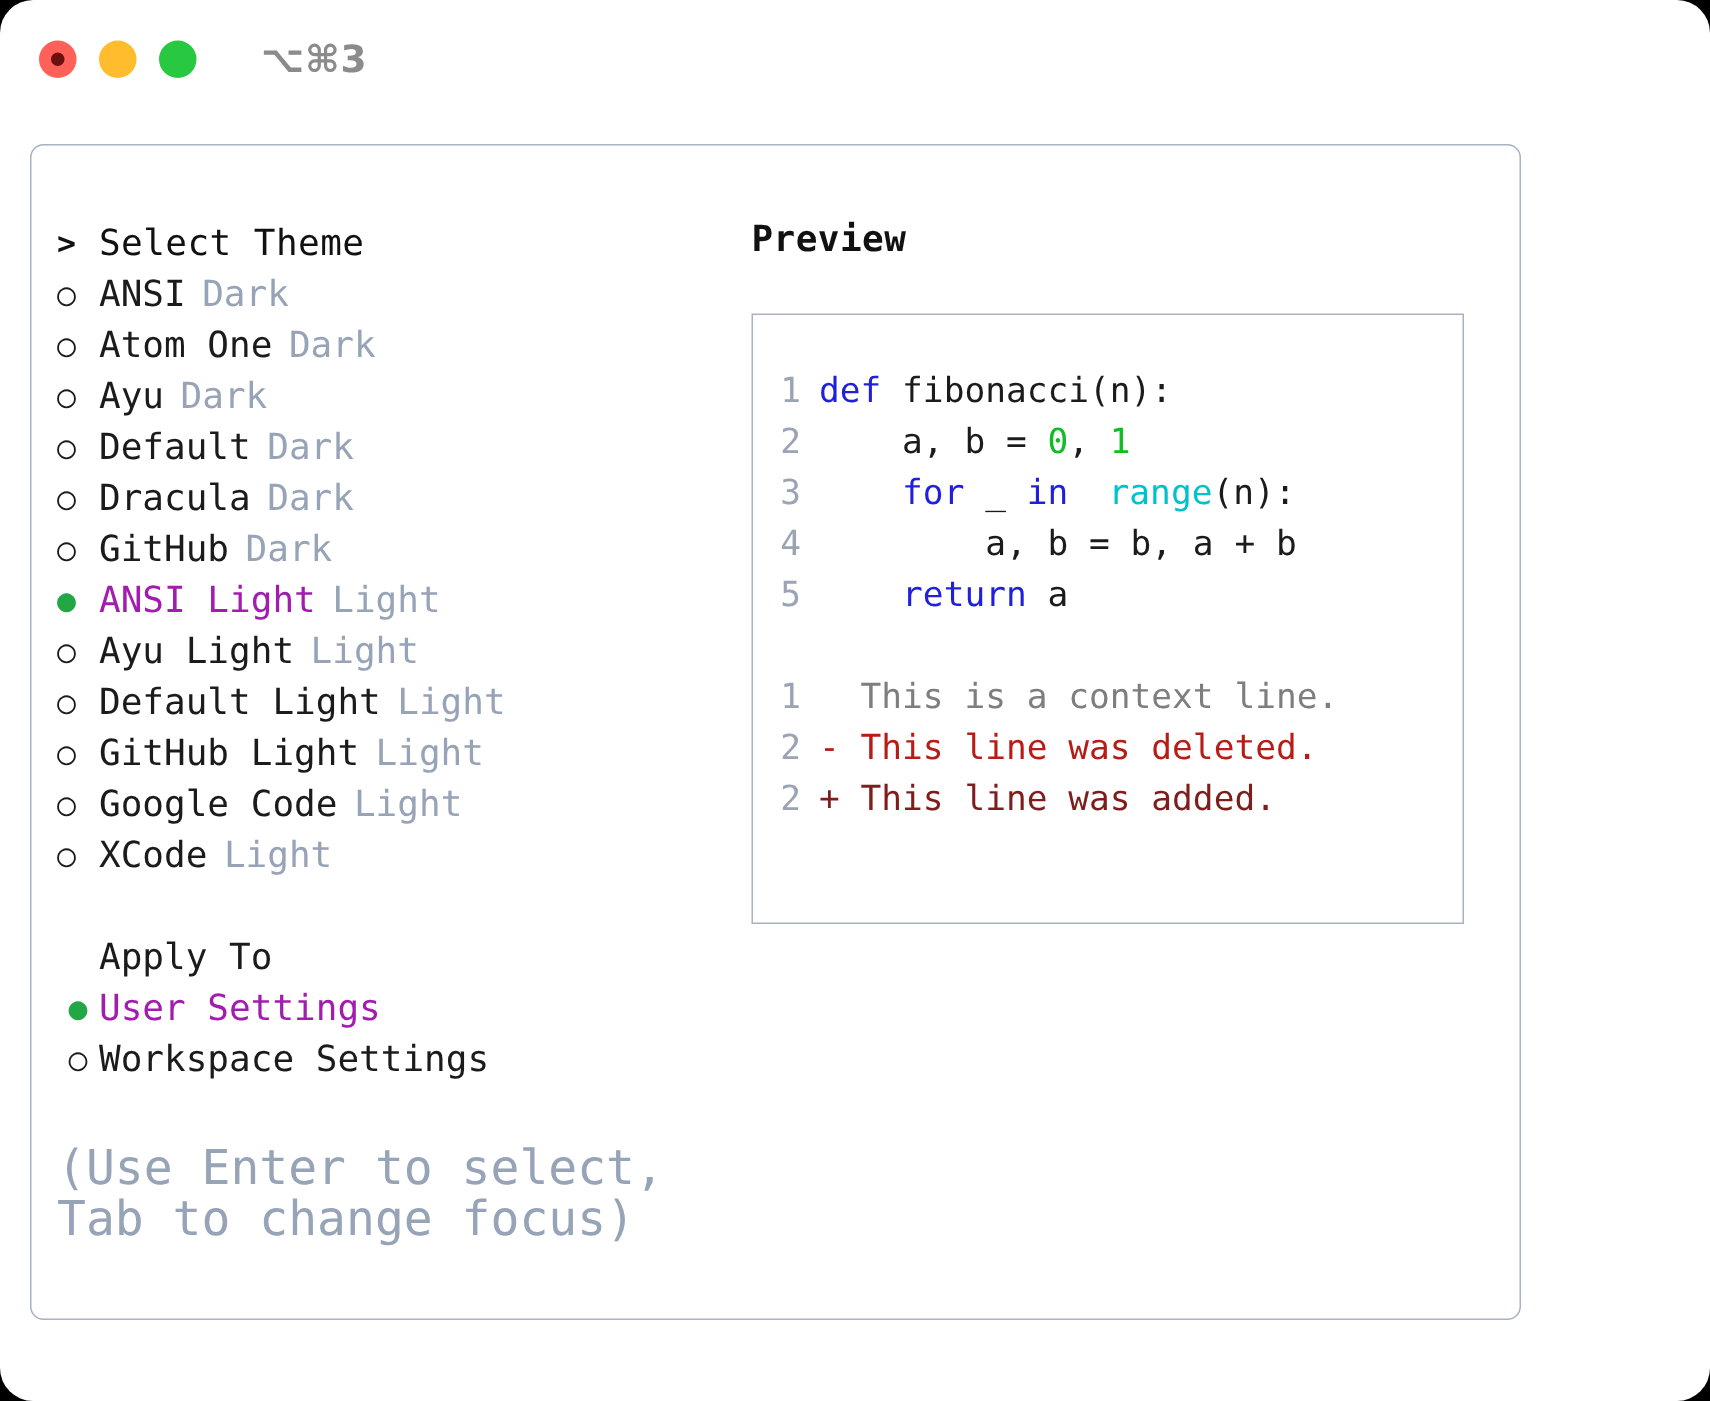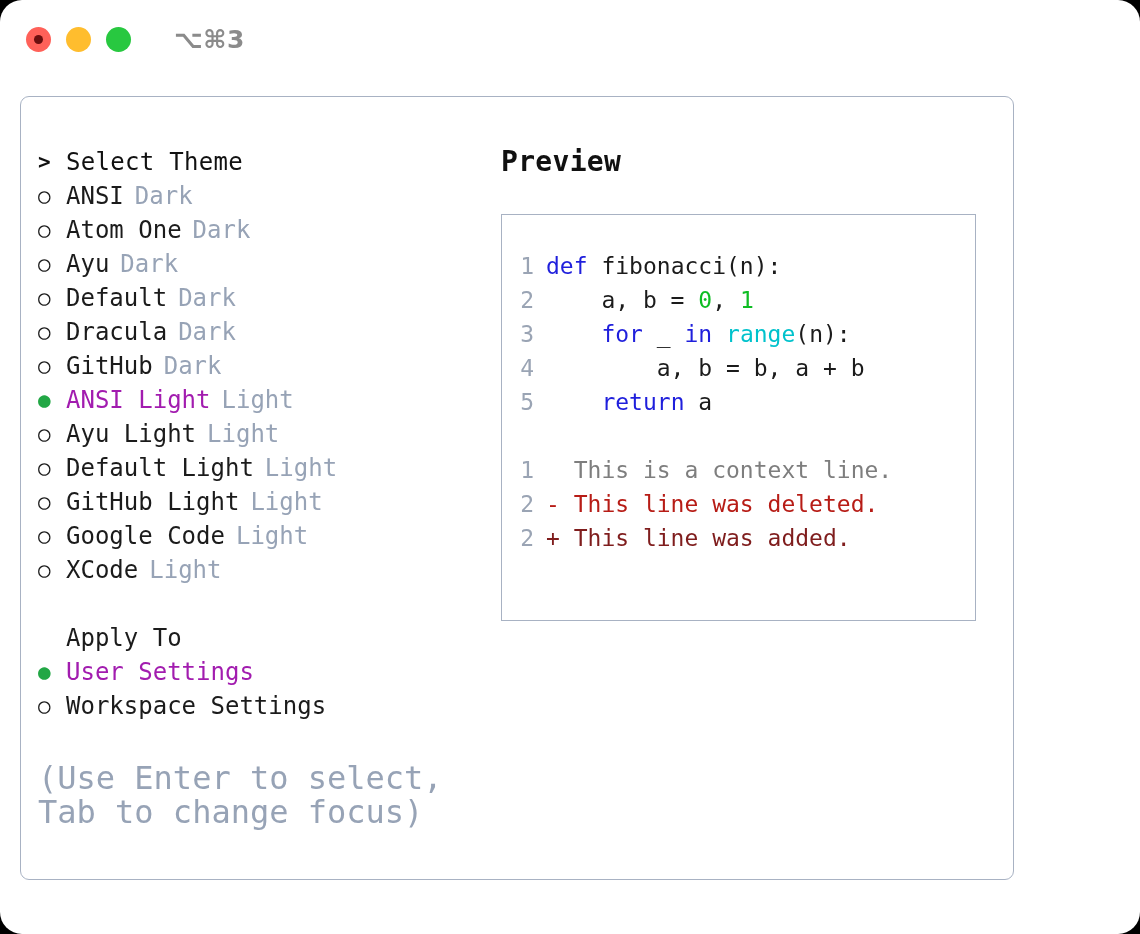--- a/index.html
+++ b/index.html
@@ -106,40 +106,40 @@
     color: #97a3b6;
     margin-left: 11px;
   }
   .section-title {
     font-weight: normal;
     color: #111111;
     letter-spacing: 0.3px;
   }
   .heading-marker { font-weight: bold; color: #111111; }
 
-  #apply-block { margin-top: 34px; }
+  #apply-block { margin-top: 34px; text-align: center; }
 
   #hint-text {
     margin-top: 38px;
     font-size: 32px;
     line-height: 34px;
     color: #97a3b6;
     width: 410px;
     font-family: "DejaVu Sans Mono", monospace;
   }
 
   
   #preview-column {
     position: absolute;
     left: 480px;
     top: 48px;
     width: 490px;
   }
   #preview-title {
-    font-size: 28px;
+    font-size: 24px;
     font-weight: bold;
     color: #111111;
     letter-spacing: 0.3px;
     font-family: "DejaVu Sans Mono", monospace;
   }
   #code-panel {
     margin-top: 36px;
     width: 475px;
     height: 407px;
     border: 1.5px solid #a8b2c3;
@@ -160,21 +160,21 @@
     flex: none;
     text-align: right;
     color: #9aa4b4;
     padding-right: 12px;
     box-sizing: border-box;
   }
   .code-text { color: #1b1b1b; }
   .blank-line { height: 34px; }
 
   .tok-kw  { color: #1f1fdc; }
-  .tok-fn  { color: #00c2cc; }
+  .tok-fn  { color: #00c2cc; margin-left: 13px; }
   .tok-num { color: #0fbd24; }
   .tok-pl  { color: #1b1b1b; }
 
   .diff-ctx { color: #7e7e7e; }
   .diff-del { color: #b71c16; }
   .diff-add { color: #7f1d1d; }
 </style>
 </head>
 <body>
 

